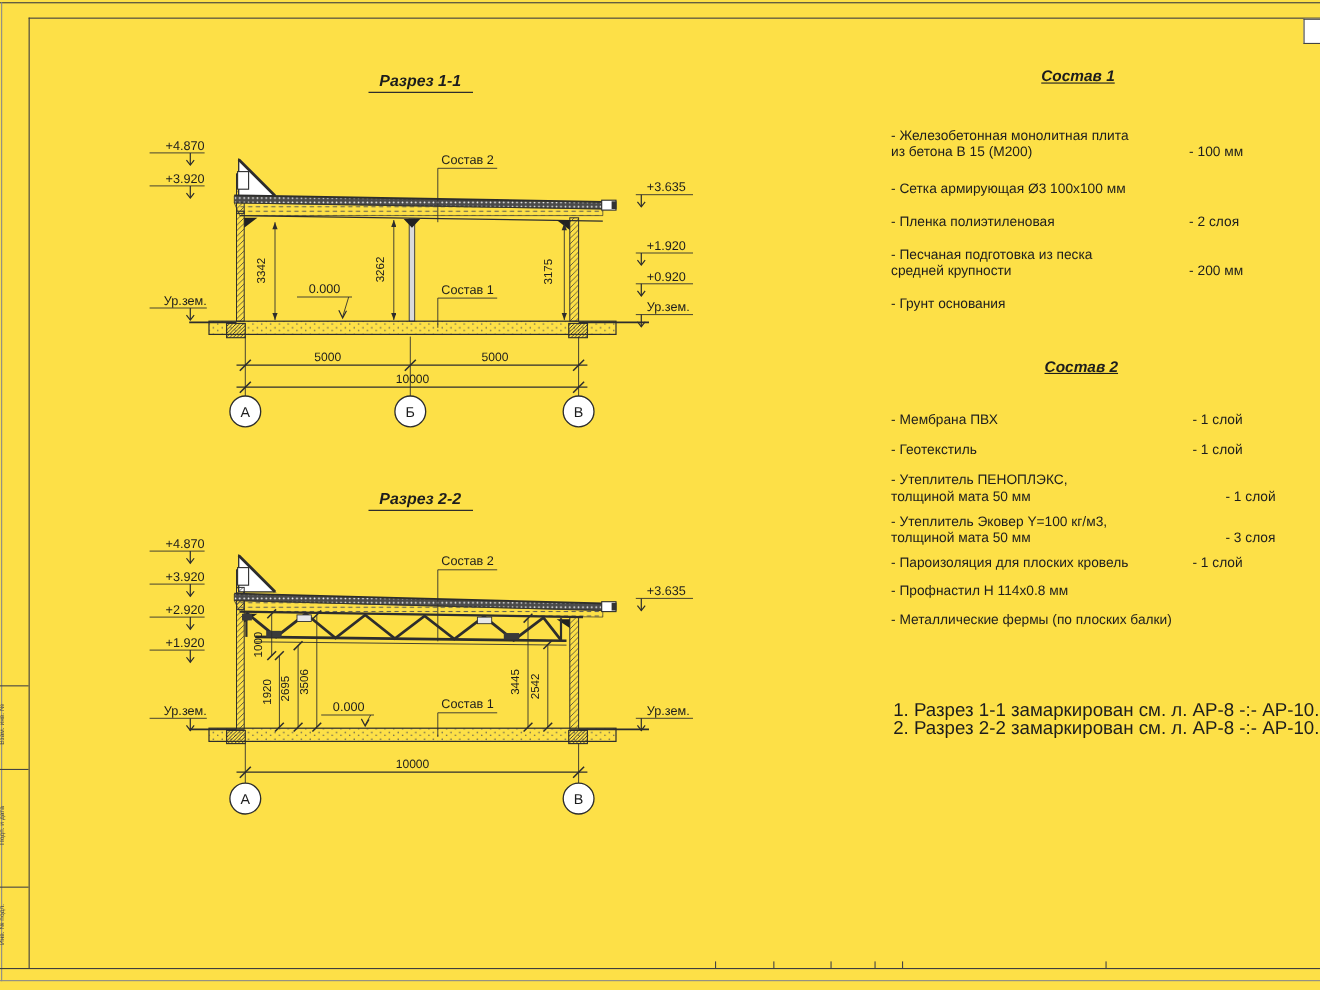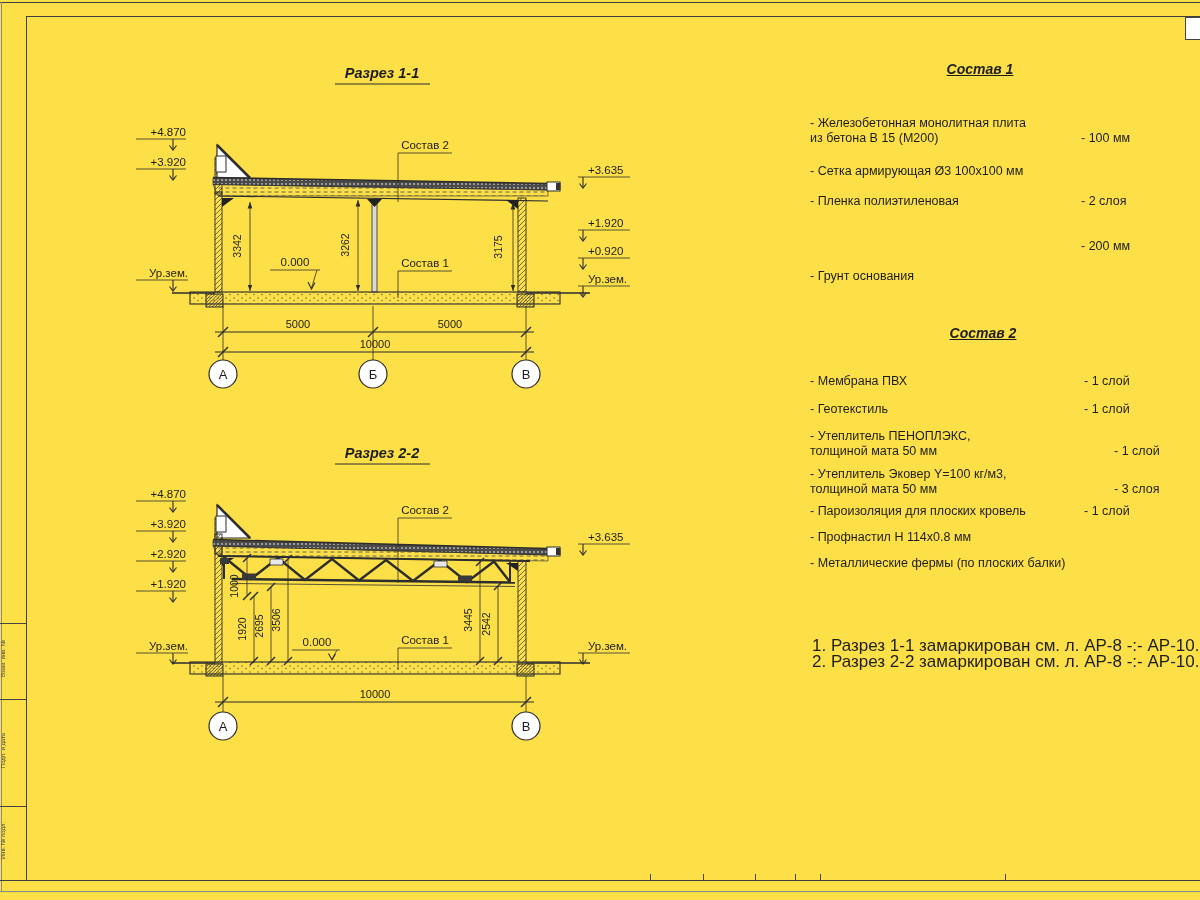--- a/index.html
+++ b/index.html
@@ -387,20 +387,22 @@
     <span class="item-val v-l2">- 100 мм</span>
   </div>
   <div class="item" style="top:164px;">
     <span class="item-name">- Сетка армирующая Ø3 100х100 мм</span>
   </div>
   <div class="item" style="top:194px;">
     <span class="item-name">- Пленка полиэтиленовая</span>
     <span class="item-val">-  2 слоя</span>
   </div>
   <div class="item" style="top:224px;">
+    <span class="item-name">- Песчаная подготовка из песка
+средней крупности</span>
     <span class="item-val v-l2">- 200 мм</span>
   </div>
   <div class="item" style="top:269px;">
     <span class="item-name">- Грунт основания</span>
   </div>
 
   <div class="heading" style="left:903px;top:325px;">Состав 2</div>
   <div class="item" style="top:374px;">
     <span class="item-name">- Мембрана ПВХ</span>
     <span class="item-val" style="left:258px;">- 1 слой</span>

